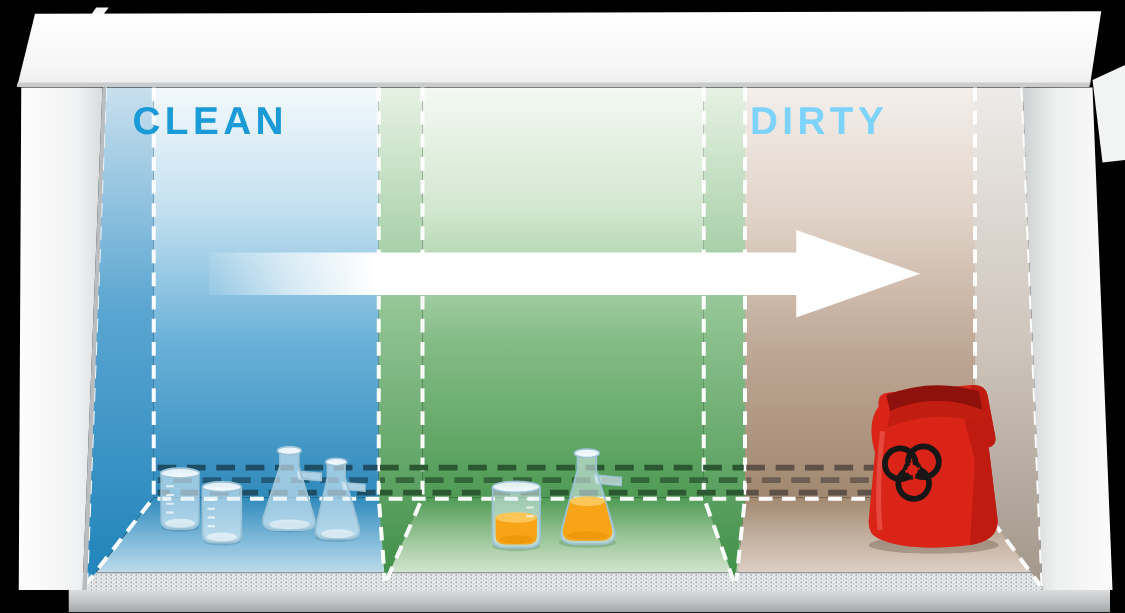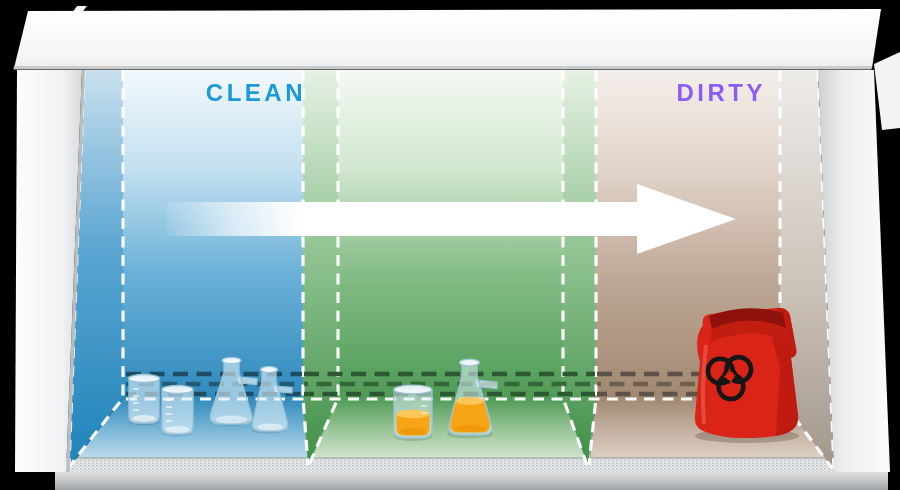--- a/index.html
+++ b/index.html
@@ -1,24 +1,24 @@
 <!DOCTYPE html>
 <html><head>
 <meta charset="utf-8">
 <style>
   html,body{margin:0;padding:0;background:#000;}
   #stage{position:relative;width:900px;height:490px;background:#000;overflow:hidden;
          font-family:"Liberation Sans",sans-serif;}
   #stage svg{position:absolute;left:0;top:0;}
-  .zone-label{position:absolute;top:79px;width:200px;text-align:right;
-              font-size:24px;font-weight:700;letter-spacing:3.5px;
+  .zone-label{position:absolute;top:79px;width:200px;text-align:left;
+              font-size:31px;font-weight:700;letter-spacing:3.5px;
               font-family:"Liberation Sans",sans-serif;user-select:none;}
   #label-clean{left:106px;color:#1a9ad6;}
   #label-working{left:349px;color:#43a847;}
-  #label-dirty{left:566px;color:#8b5cf6;}
+  #label-dirty{left:600px;color:#7dd3fc;}
 </style>
 </head>
 <body>
 
 <div id="stage">
 
 <svg width="900" height="490" viewBox="0 0 900 490">
   <defs>
     <linearGradient id="gHeader" x1="0" y1="0" x2="0" y2="1">
       <stop offset="0" stop-color="#ffffff"></stop>

